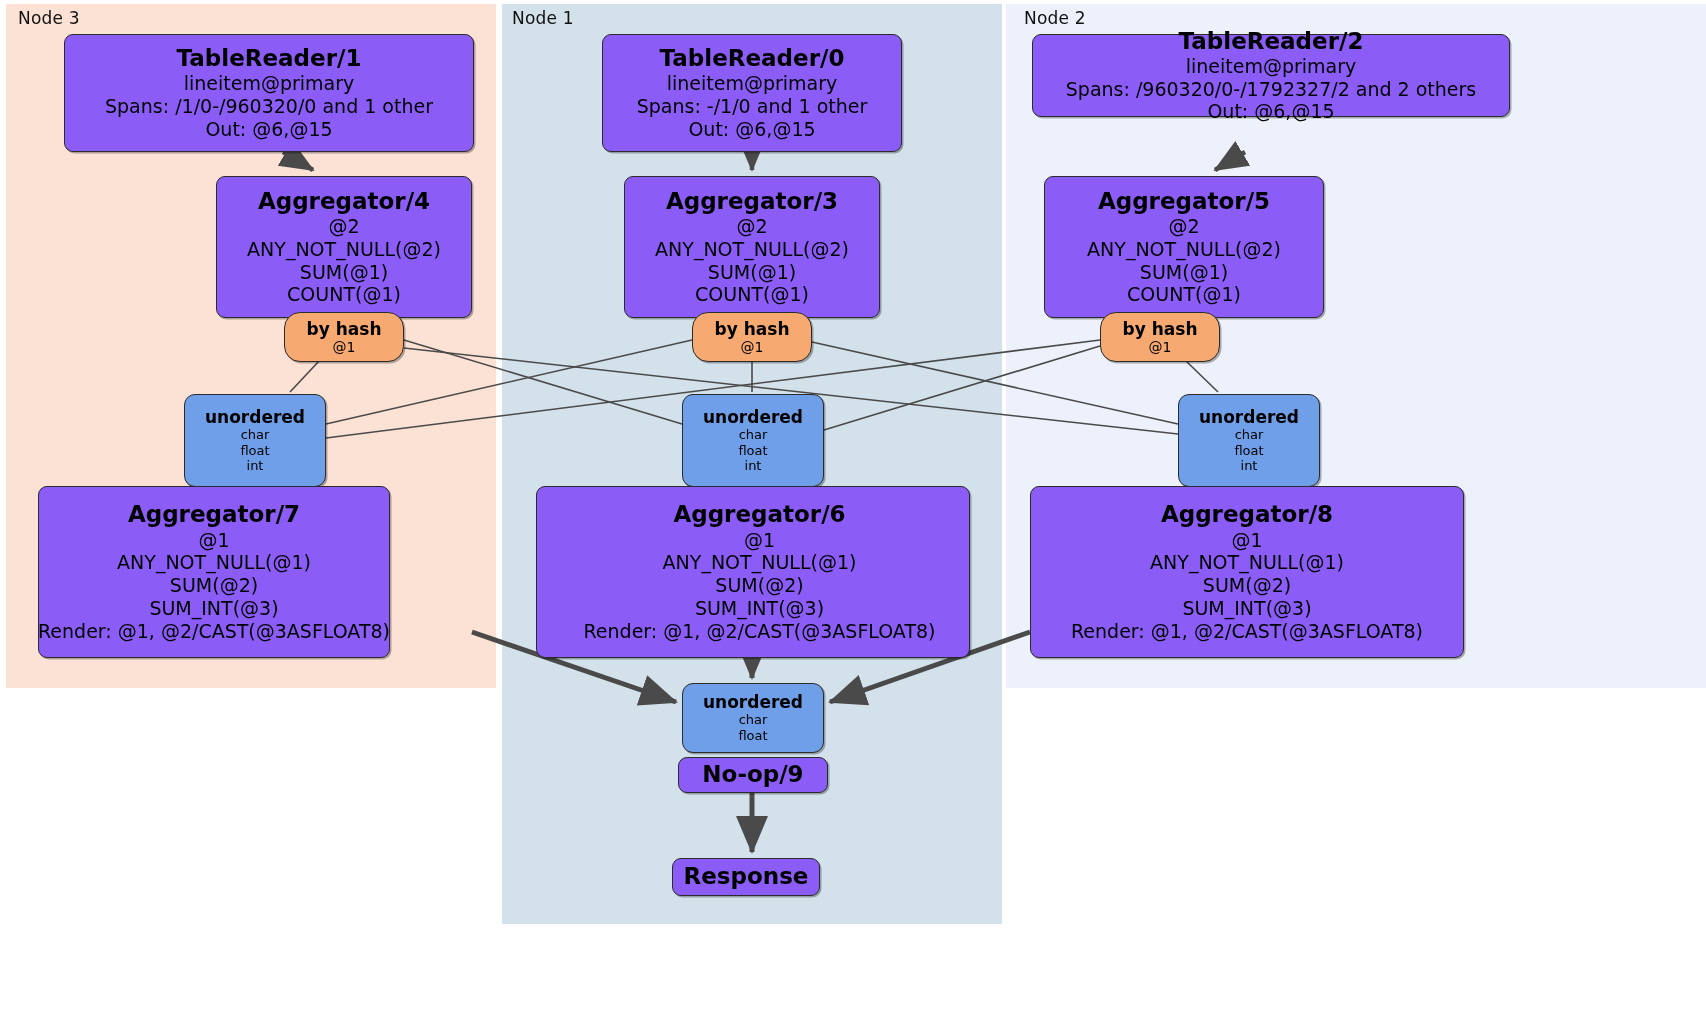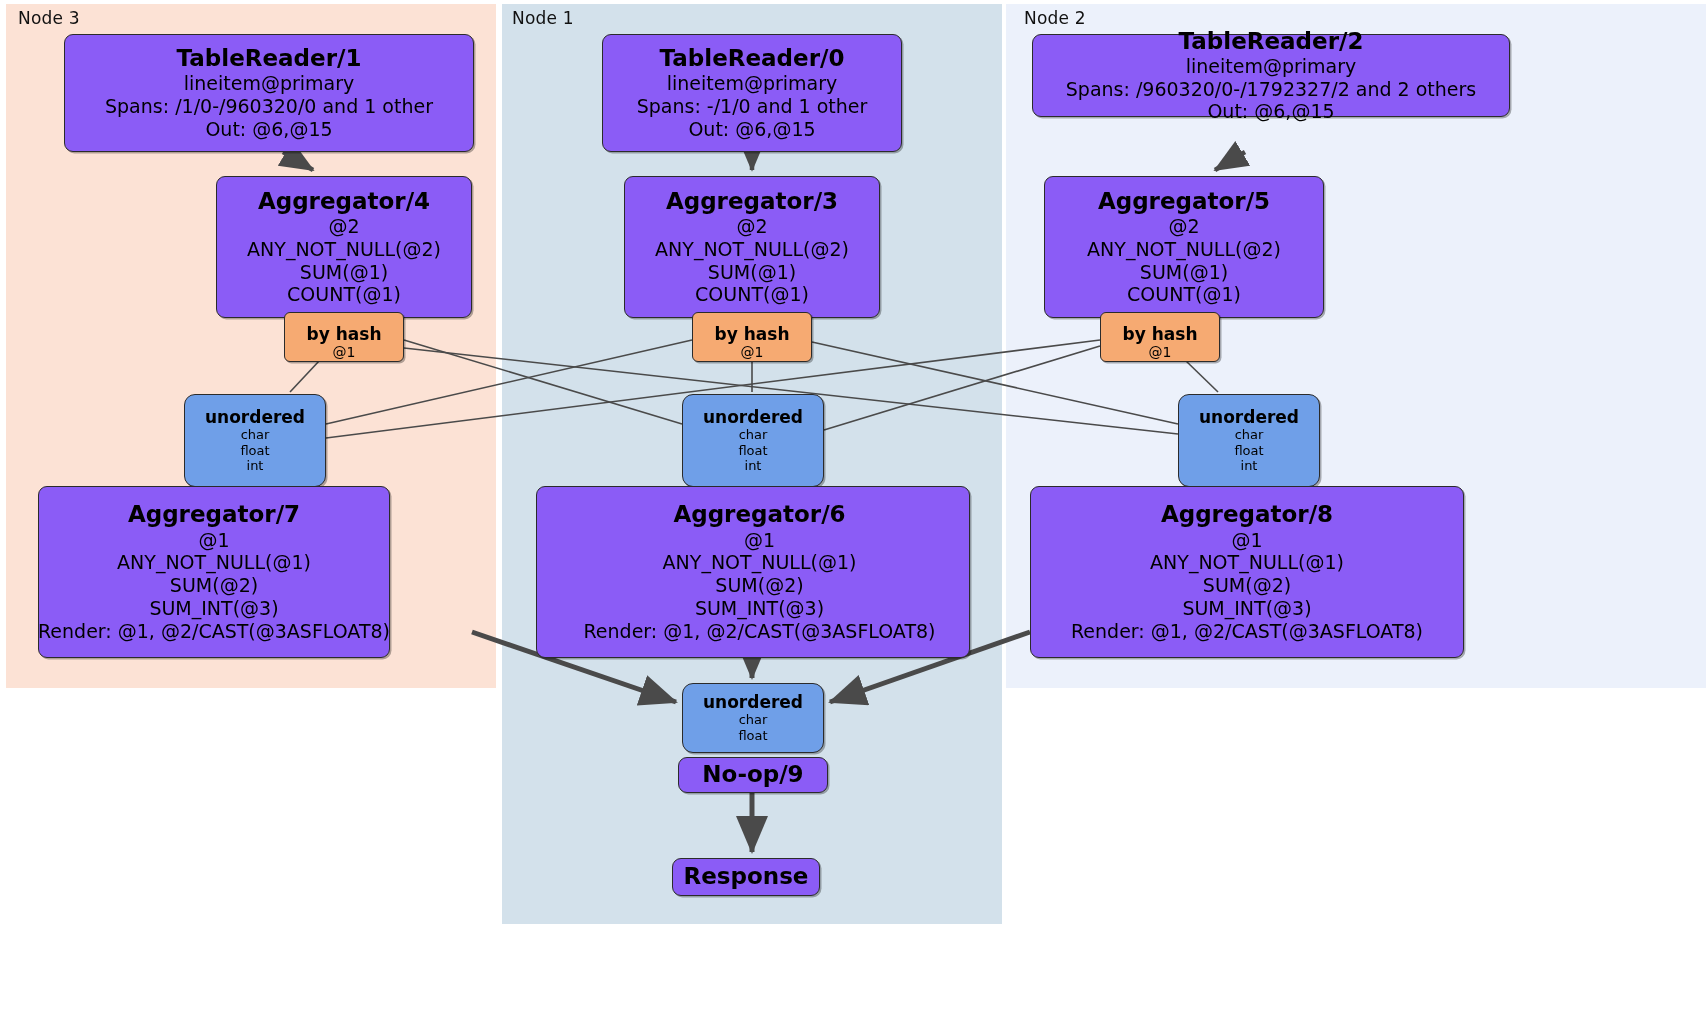--- a/index.html
+++ b/index.html
@@ -22,21 +22,21 @@
 
   
   .gbox{position:absolute;box-sizing:border-box;display:flex;flex-direction:column;
         align-items:center;justify-content:center;text-align:center;
         border:1.6px solid #2b2b2b;border-radius:9px;
         box-shadow:1.5px 1.5px 0 rgba(0,0,0,.30);}
   .gbox .ttl{font-weight:bold;line-height:1.18;}
   .gbox .ln{line-height:1.2;white-space:nowrap;}
 
   .proc{background:#8b5cf6;}          
-  .router-hash{background:#f6aa72;border-radius:6px;justify-content:flex-end;}  
+  .router-hash{background:#f6aa72;border-radius:16px;}  
   .router-unord{background:#6f9fe8;border-radius:11px;} 
 
   .proc .ttl{font-size:23px;}
   .proc .ln{font-size:19px;}
   .router-hash .ttl{font-size:17px;}
   .router-hash .ln{font-size:14px;}
   .router-unord .ttl{font-size:17px;}
   .router-unord .ln{font-size:13px;}
 
   

